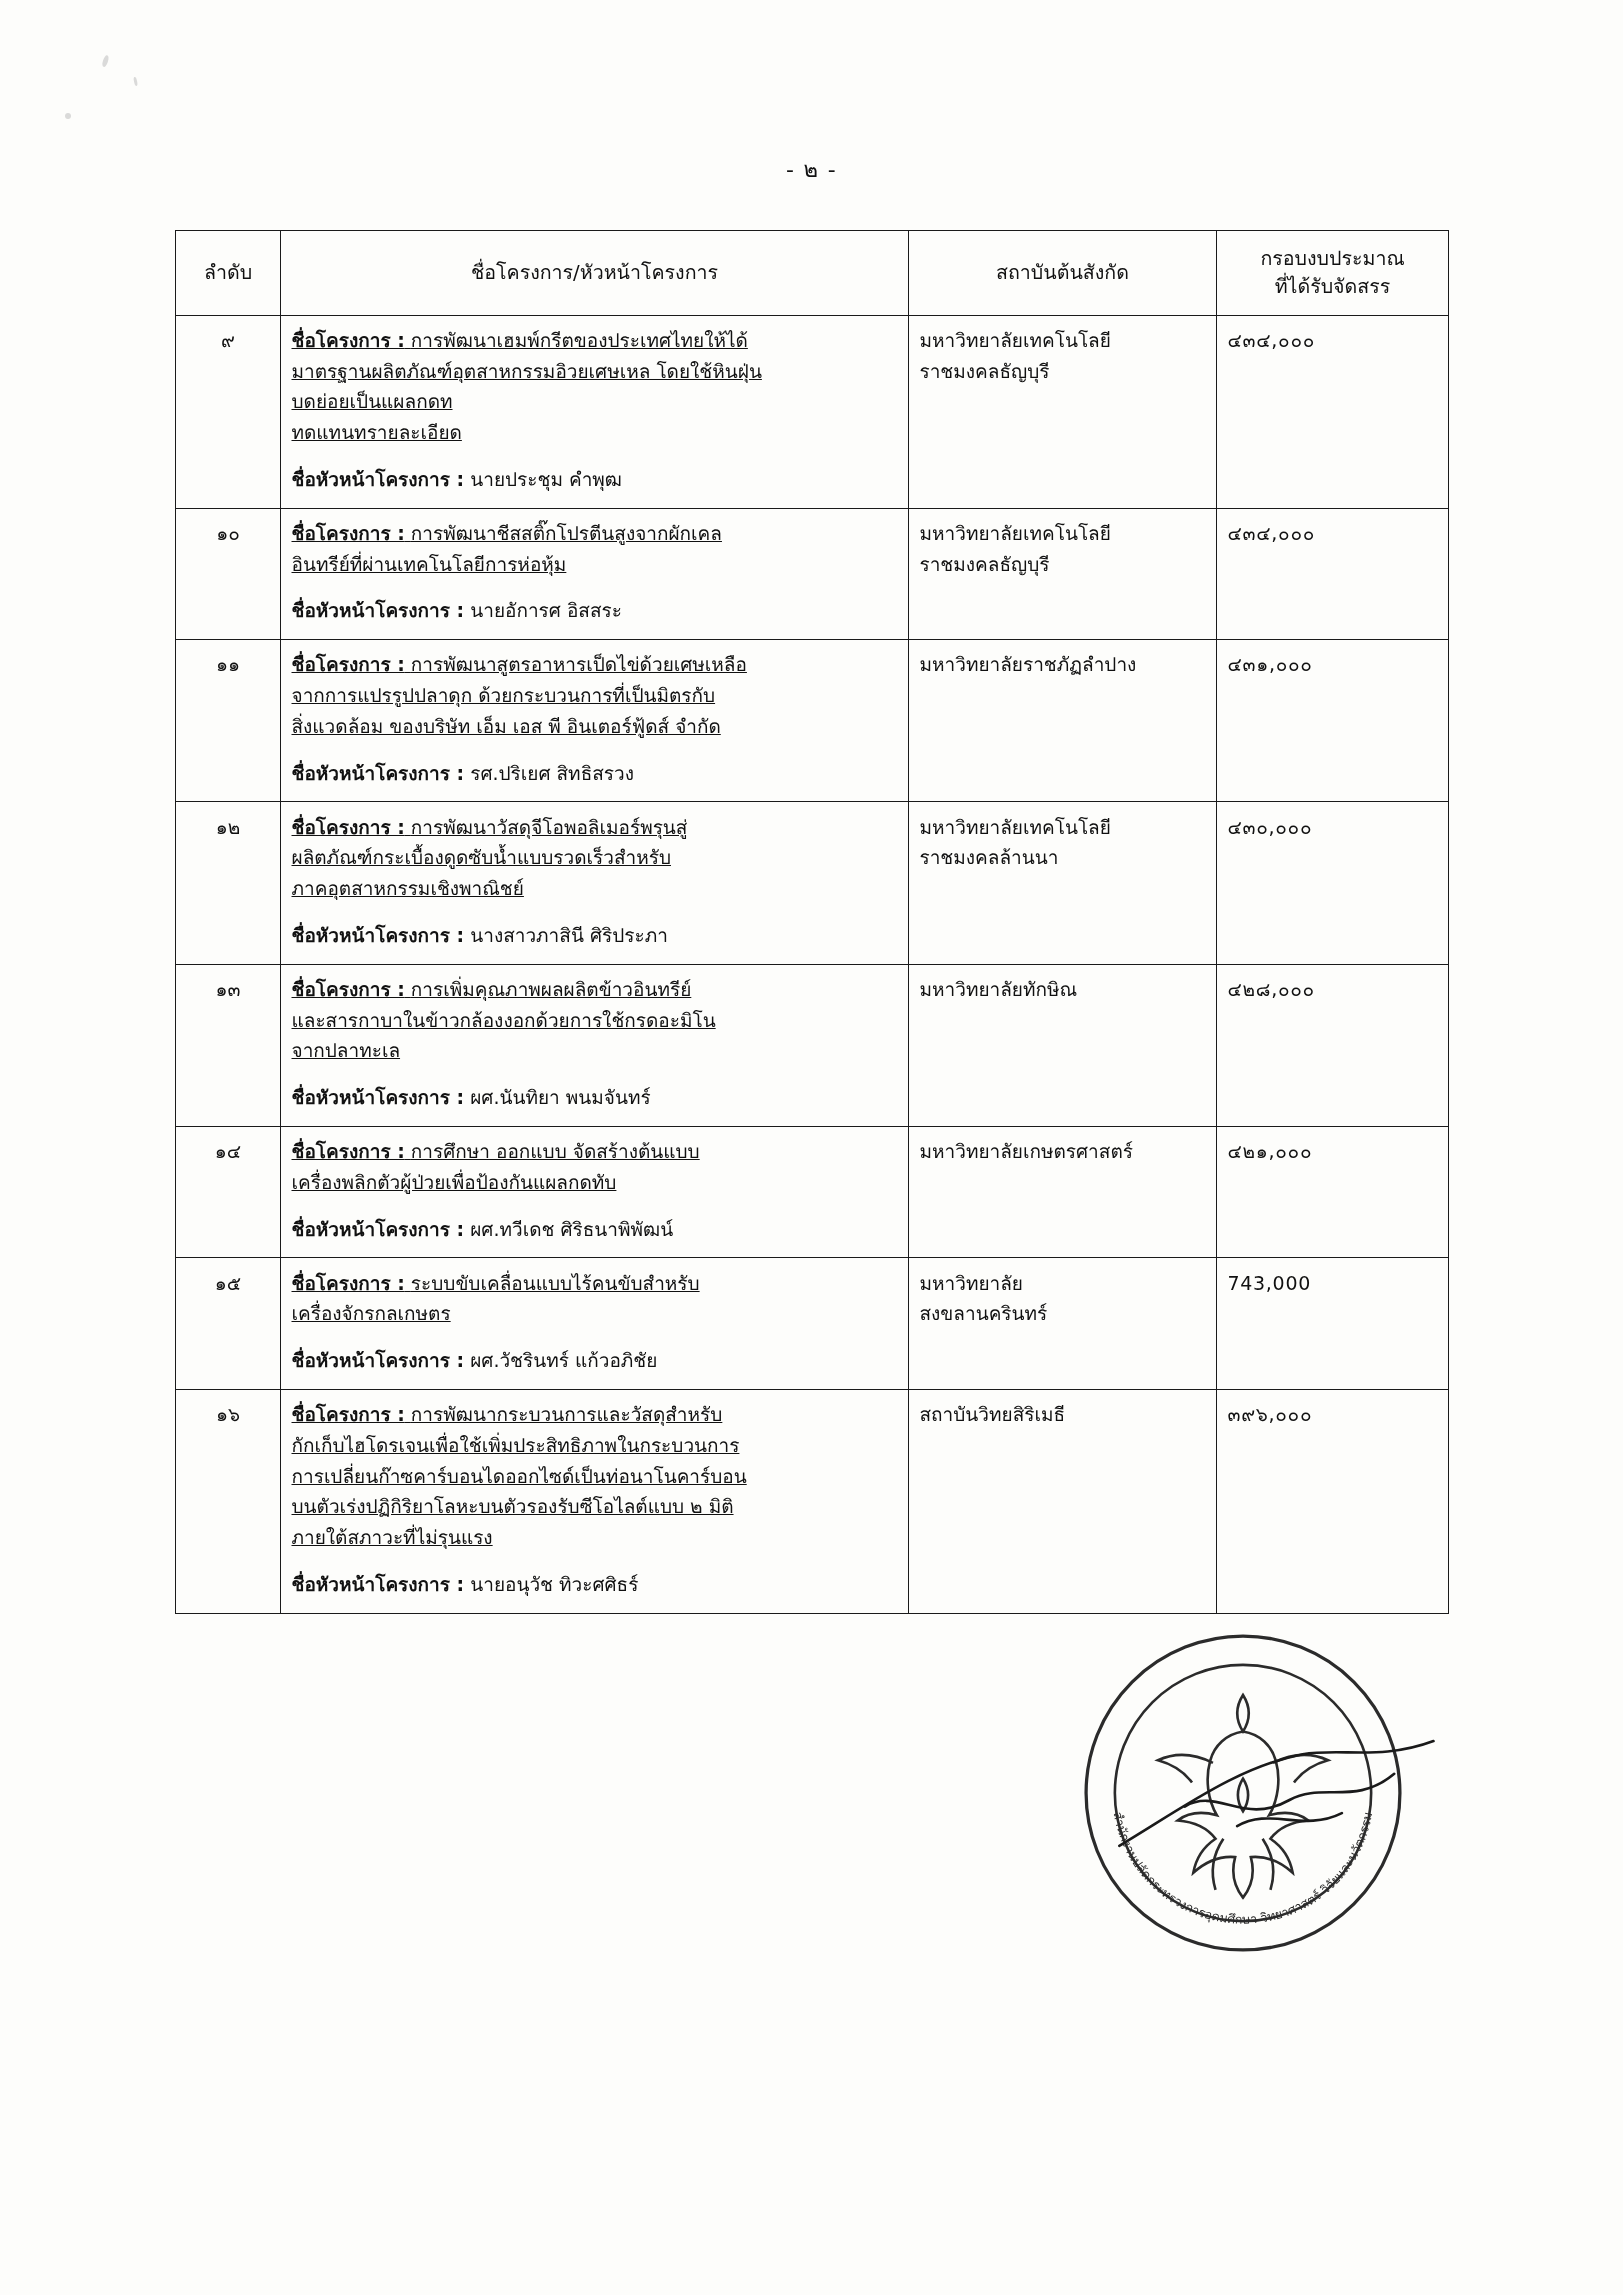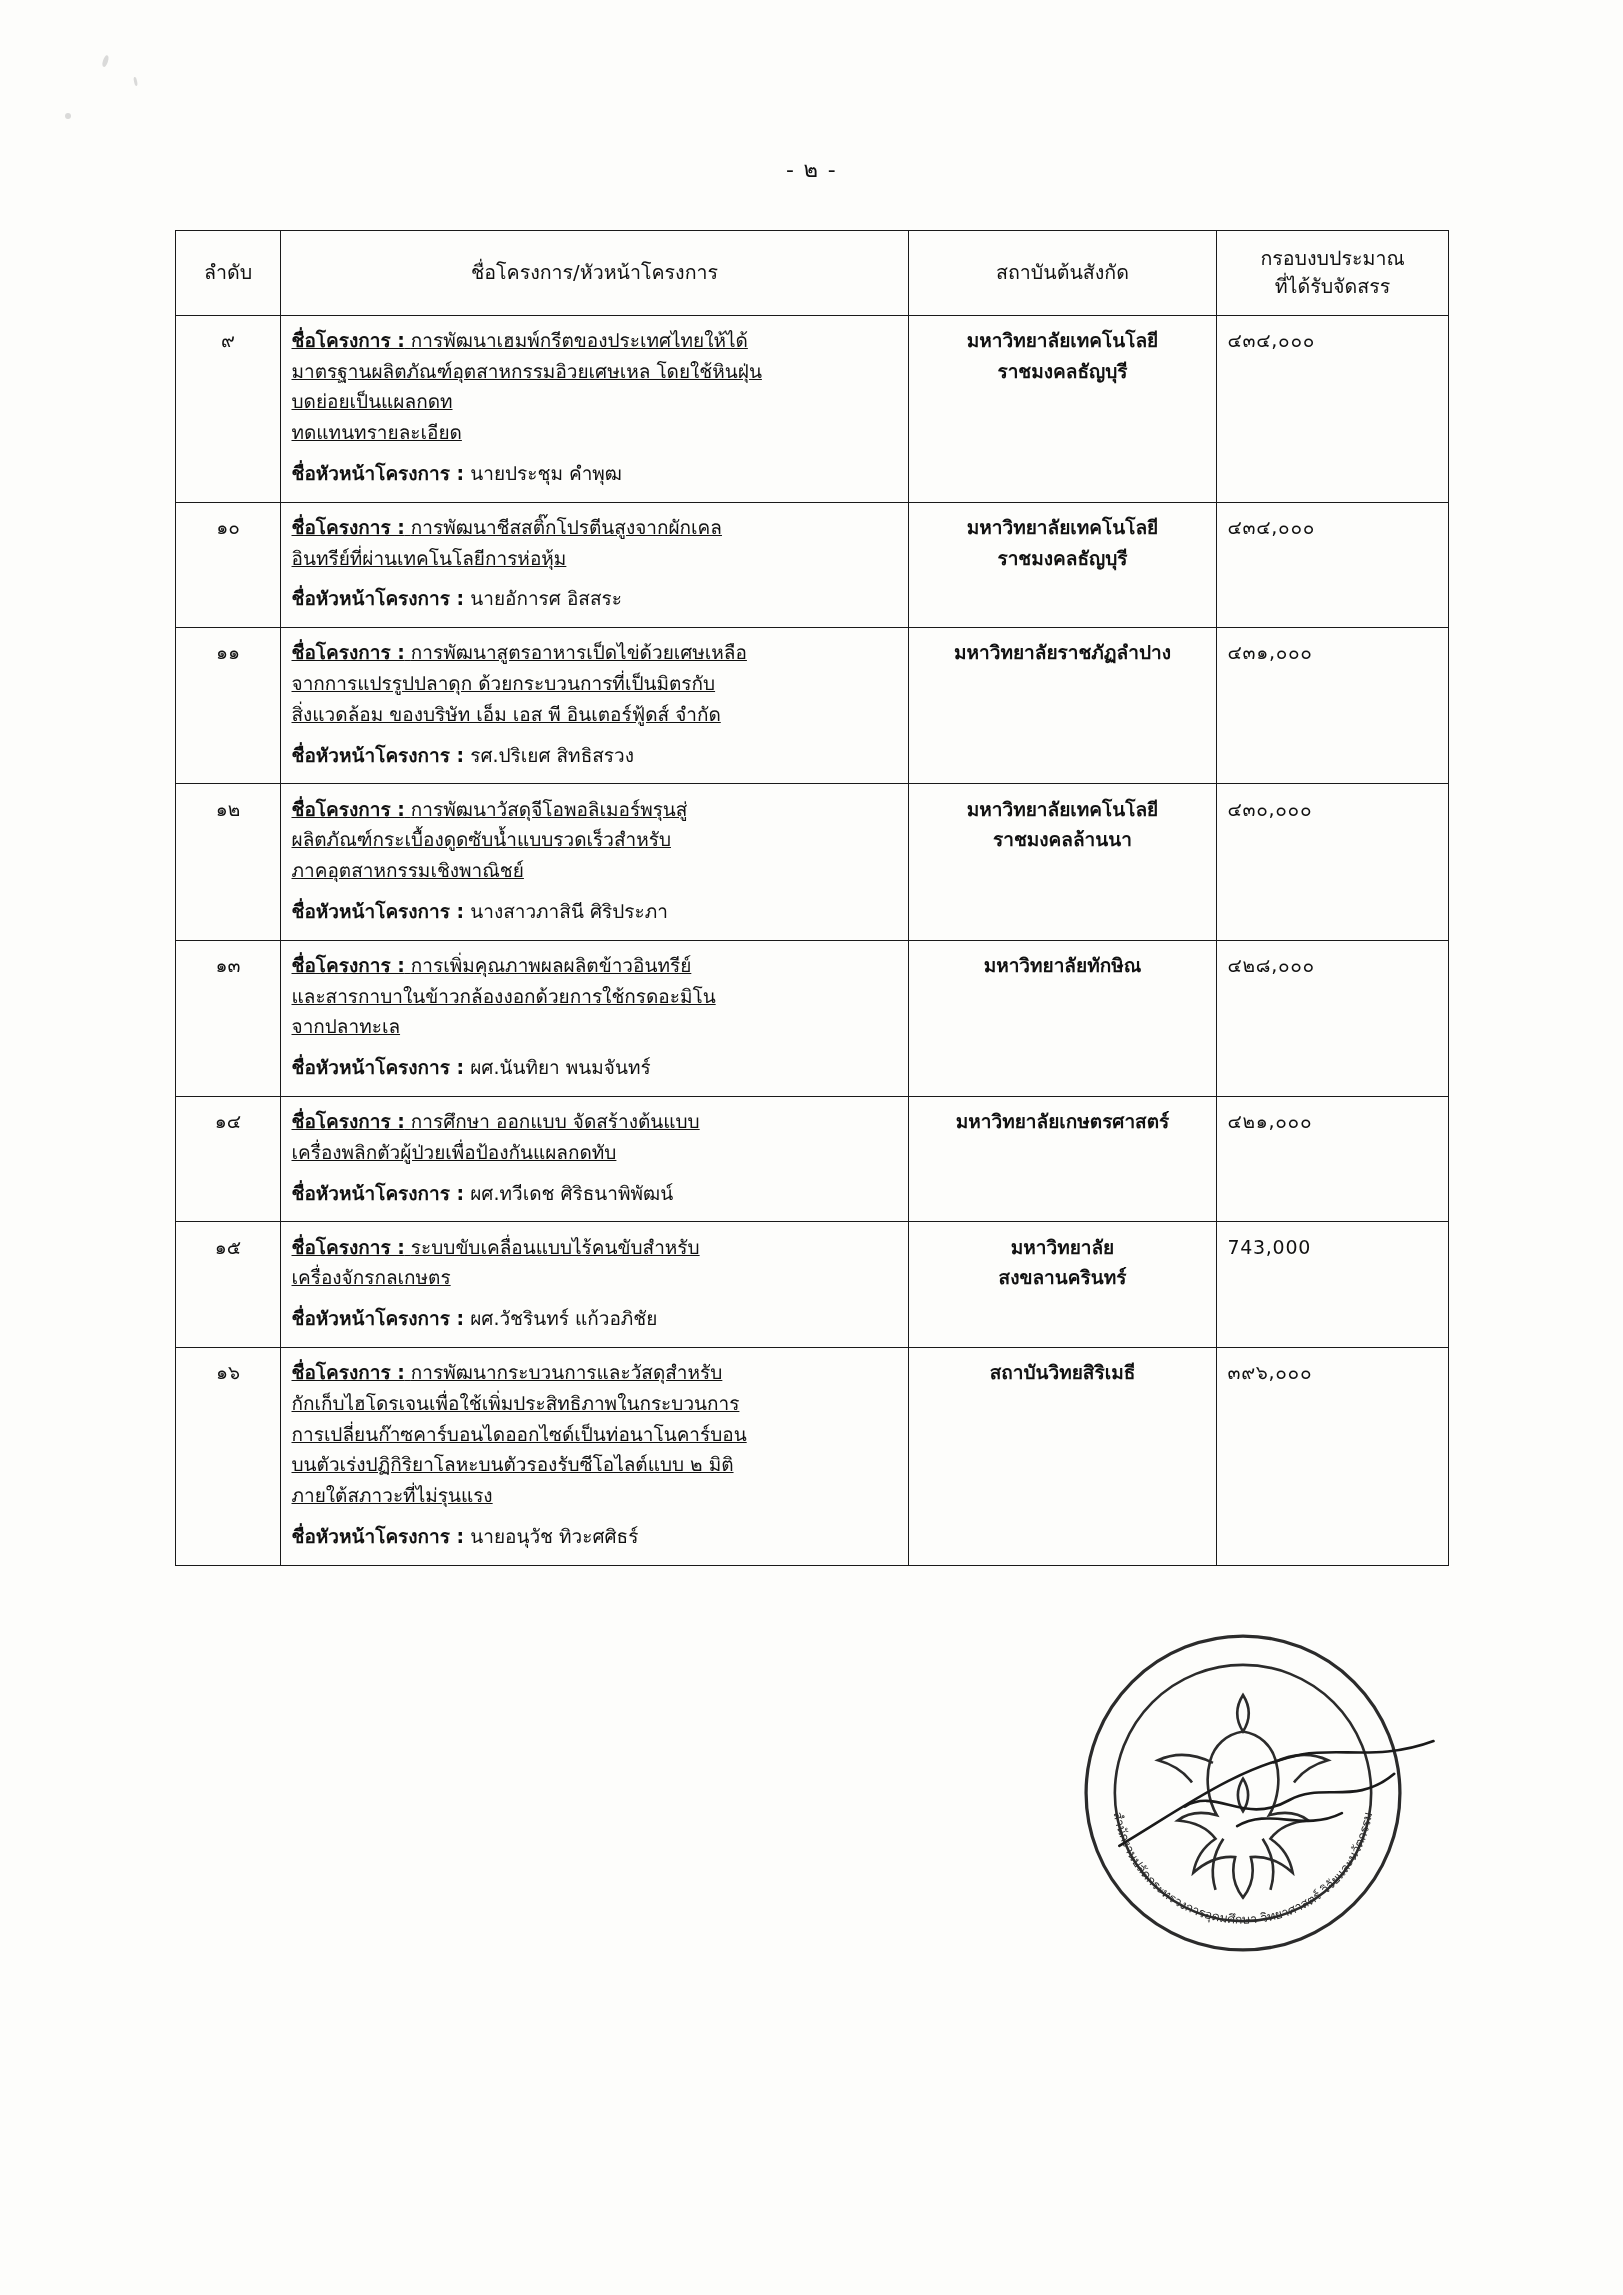--- a/index.html
+++ b/index.html
@@ -66,37 +66,36 @@
   col.c-inst   { width: 308px; }
   col.c-budget { width: 232px; }
 
   td.col-no {
     text-align: center;
     vertical-align: top;
     padding-top: 11.8px;
     font-size: 19.6px;
   }
   td.col-inst {
-    text-align: center;
+    text-align: left;
     vertical-align: top;
     padding-top: 11.8px;
     font-size: 19.6px;
     line-height: 1.6;
-    font-weight: bold;
   }
   td.col-budget {
     text-align: left;
     vertical-align: top;
     padding-top: 11.8px;
     font-size: 19.6px;
     letter-spacing: 0.7px;
   }
   .lbl { font-weight: bold; }
   .proj-line { display: block; text-decoration: underline; }
-  .leader-line { display: block; margin-top: 10px; }
+  .leader-line { display: block; margin-top: 16px; }
 
   
   .seal {
     position: absolute;
     left: 1073px;
     top: 1623px;
     width: 340px;
     height: 340px;
     pointer-events: none;
   }

